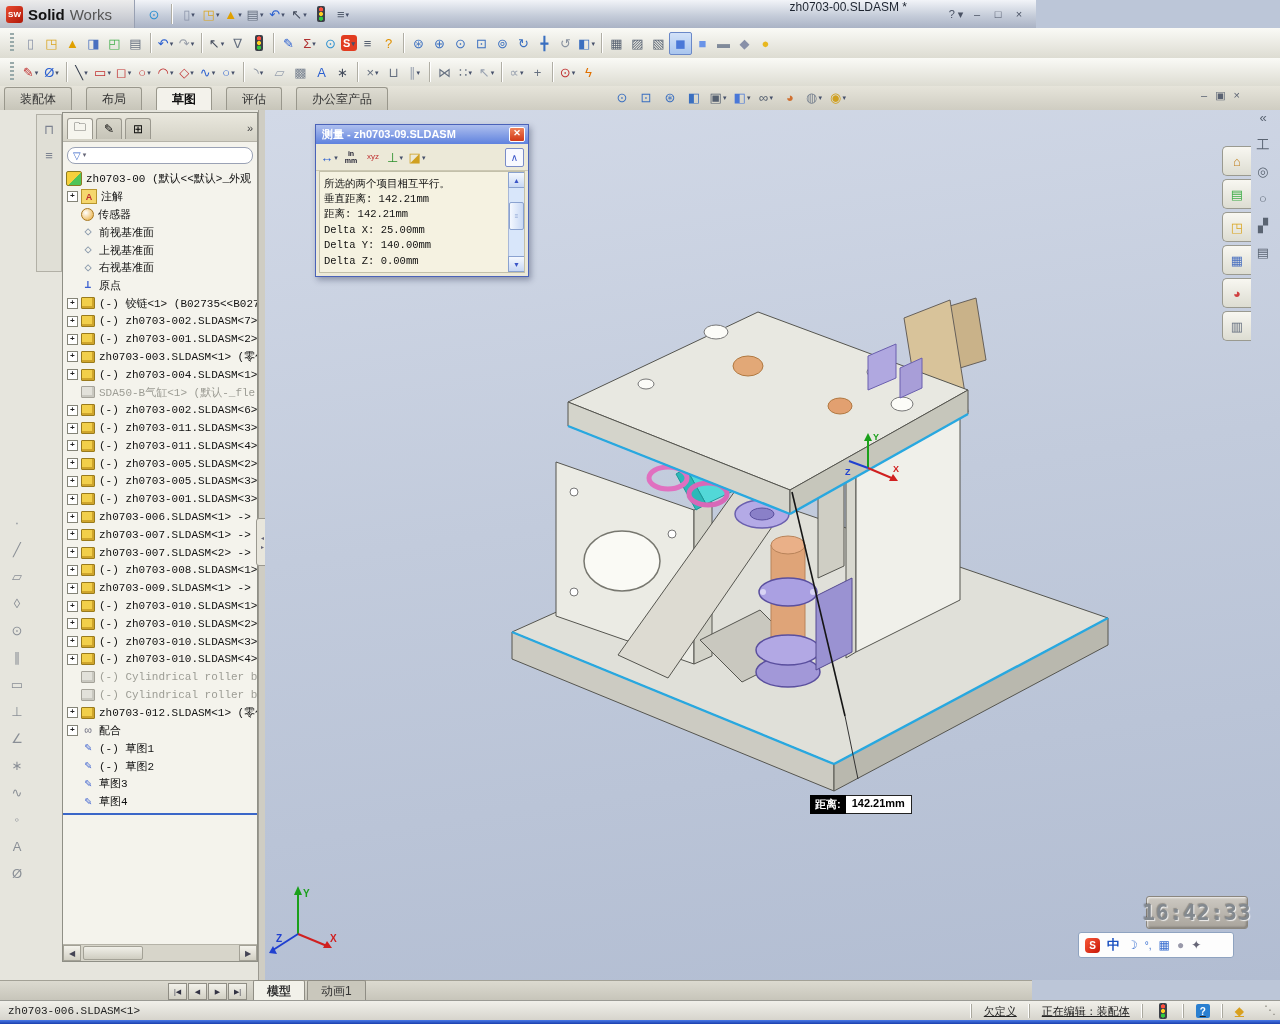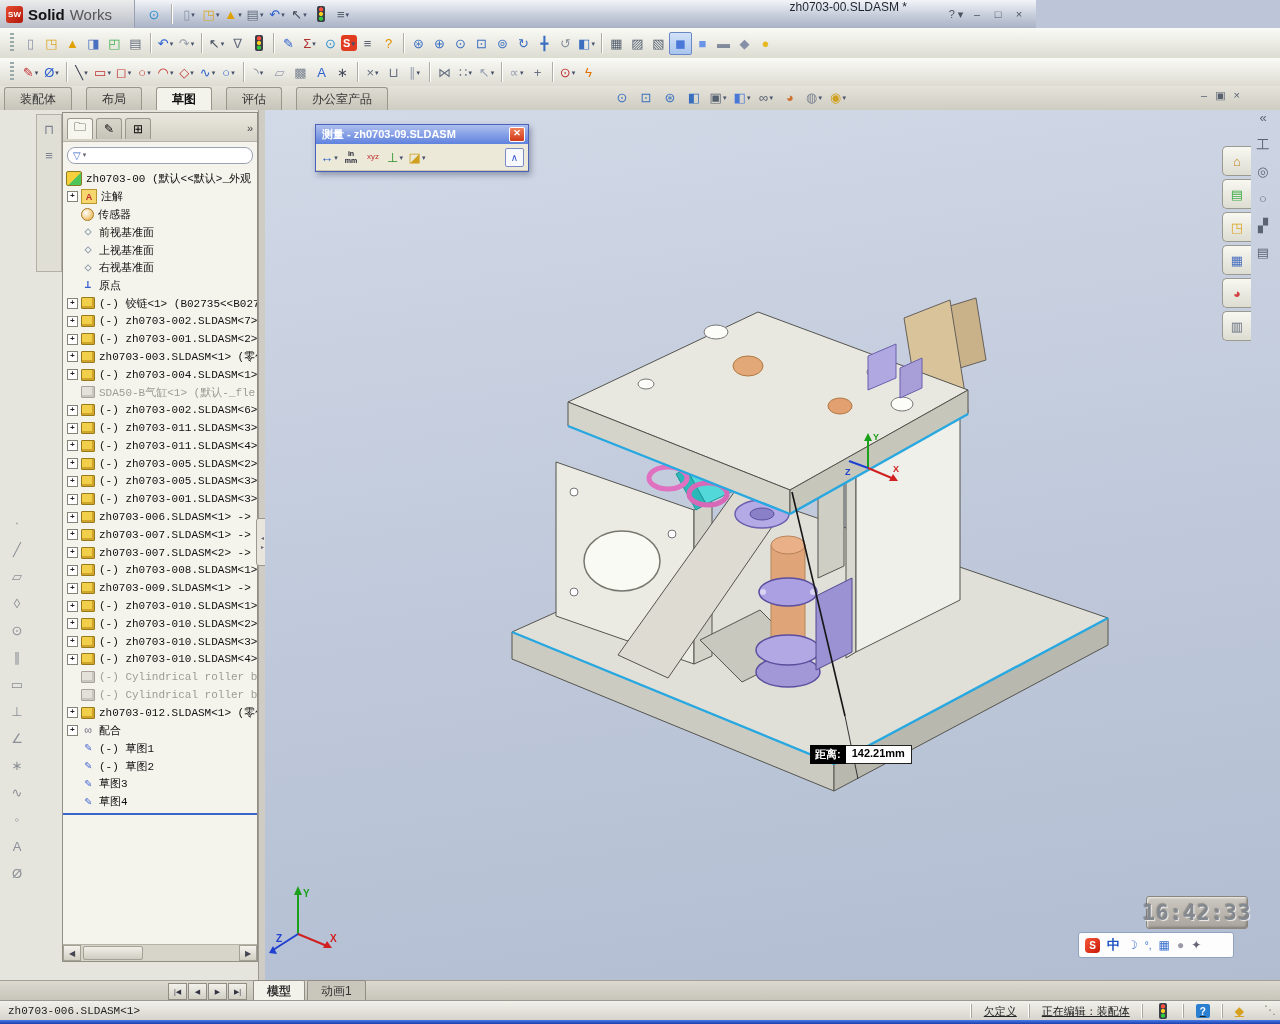--- a/index.html
+++ b/index.html
@@ -118,21 +118,21 @@
     padding:4px 18px 4px 4px;height:92px;overflow:hidden;}
   .rline{font-family:"Liberation Mono",monospace;font-size:10.5px;line-height:15.5px;color:#101010;white-space:nowrap;}
   .rline:first-child{font-family:"Liberation Sans",sans-serif;}
   #mvs{position:absolute;right:0;top:0;bottom:0;width:15px;background:#d8e6fa;border-left:1px solid #a8b8d8;
     display:flex;flex-direction:column;align-items:center;}
   .vsb{width:15px;height:14px;background:linear-gradient(#f4f8ff,#c8d8f4);border:1px solid #8aa2d0;color:#3a55c8;
     font-size:7px;display:flex;align-items:center;justify-content:center;flex:none;}
   #vthumb{width:13px;height:26px;margin-top:14px;background:linear-gradient(90deg,#f4f8ff,#c8d8f4);border:1px solid #8aa2d0;border-radius:2px;}
   #vthumb{display:flex;align-items:center;justify-content:center;font-size:6px;color:#8aa2d0;}
   
-  #callout{left:810px;top:745px;display:flex;font-size:11px;font-weight:bold;}
+  #callout{left:810px;top:795px;display:flex;font-size:11px;font-weight:bold;}
   #callout .cl{background:#000;color:#fff;padding:1px 4px;border:1px solid #000;}
   #callout .cv{background:#fff;color:#000;padding:1px 6px;border:1px solid #222;border-left:none;}
   
   #time{left:1146px;top:896px;width:100px;height:31px;border-radius:3px;
     background:linear-gradient(#cdc9c2,#a9a49c);border:1px solid #8a867e;
     box-shadow:inset 1px 1px 2px rgba(255,255,255,.7),inset -1px -1px 2px rgba(0,0,0,.25);
     display:flex;align-items:center;justify-content:center;
     font-family:"DejaVu Sans Mono",monospace;font-weight:bold;font-size:21px;color:#83898f;
     text-shadow:1px 1px 1px rgba(255,255,255,.8),-1px -1px 1px rgba(0,0,0,.25);letter-spacing:1px;}
   #ime{left:1078px;top:932px;width:156px;height:26px;background:#fdfdfd;border:1px solid #8fa3c0;border-radius:3px;
@@ -140,21 +140,21 @@
   .imico{font-size:12px;color:#3a6fd0;}
   #sogou{width:15px;height:15px;border-radius:4px;background:linear-gradient(135deg,#f85838,#c81808);
     color:#fff;font-weight:bold;font-size:10px;display:flex;align-items:center;justify-content:center;}
   #imelang{font-size:13px;font-weight:bold;color:#1a50c0;}
   
   #tpouter{left:1250px;top:108px;width:26px;display:flex;flex-direction:column;align-items:center;gap:9px;}
   #tptabs{left:1222px;top:146px;width:29px;display:flex;flex-direction:column;gap:3px;}
   .tpt{height:28px;border:1px solid #9a9a90;border-right:none;border-radius:5px 0 0 5px;
     background:linear-gradient(#f8f7f1,#ddddd2);display:flex;align-items:center;justify-content:center;font-size:13px;}
   
-  #bstrip{top:980px;left:0;width:1280px;height:20px;background:linear-gradient(#dcdad0,#c6c4b9);
+  #bstrip{top:980px;left:0;width:1032px;height:20px;background:linear-gradient(#dcdad0,#c6c4b9);
     border-top:1px solid #a3a196;display:flex;align-items:flex-end;}
   #vcr{display:flex;gap:1px;margin-left:168px;margin-bottom:1px;}
   .vbtn{width:17px;height:15px;background:linear-gradient(#f2f1ea,#d2d0c4);border:1px solid #8f8d84;
     font-size:7px;color:#334;display:flex;align-items:center;justify-content:center;}
   #btabs{display:flex;margin-left:6px;}
   .btab{padding:2px 13px 1px;font-size:12px;color:#333;border:1px solid #8f8d84;border-bottom:none;
     background:#c9c7bc;margin-right:2px;border-radius:2px 2px 0 0;}
   .btab.active{background:#f2f1ea;font-weight:bold;}
   
   #status{top:1000px;left:0;width:1280px;height:20px;display:flex;align-items:center;
@@ -631,20 +631,33 @@
   </div>
   <div id="mtools">
     <span class="icon" style="height: 18px; width: 18px; color: rgb(42, 95, 208);">↔<span class="dd">▾</span></span>
       <span class="icon" style="height: 18px; width: 18px; font-size: 7px; font-weight: bold; color: rgb(34, 34, 51);">in
 mm</span>
       <span class="icon" style="height: 18px; width: 18px; color: rgb(192, 48, 48); font-size: 8px;">xyz</span>
       <span class="icon" style="height: 18px; width: 18px; color: rgb(42, 143, 42);">⊥<span class="dd">▾</span></span>
       <span class="icon" style="height: 18px; width: 18px; color: rgb(208, 160, 32);">◪<span class="dd">▾</span></span>
       <span id="mcollapse">∧</span>
   </div>
+  <div id="mres">
+    <div class="rline">所选的两个项目相互平行。</div>
+      <div class="rline">垂直距离: 142.21mm</div>
+      <div class="rline">距离: 142.21mm</div>
+      <div class="rline">Delta X: 25.00mm</div>
+      <div class="rline">Delta Y: 140.00mm</div>
+      <div class="rline">Delta Z: 0.00mm</div>
+      <div id="mvs">
+      <span class="vsb">▲</span>
+      <span id="vthumb">≡</span>
+      <span class="vsb" style="margin-top:auto;">▼</span>
+    </div>
+  </div>
 </div>
 
 <div class="abs" id="callout">
   <span class="cl">距离:</span>
   <span class="cv">142.21mm</span>
 </div>
 
 <div class="abs" id="time">16:42:33</div>
 
 <div class="abs" id="ime">

